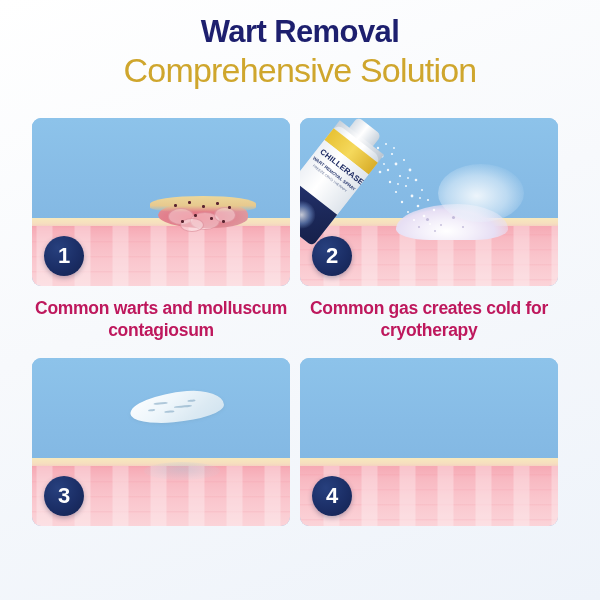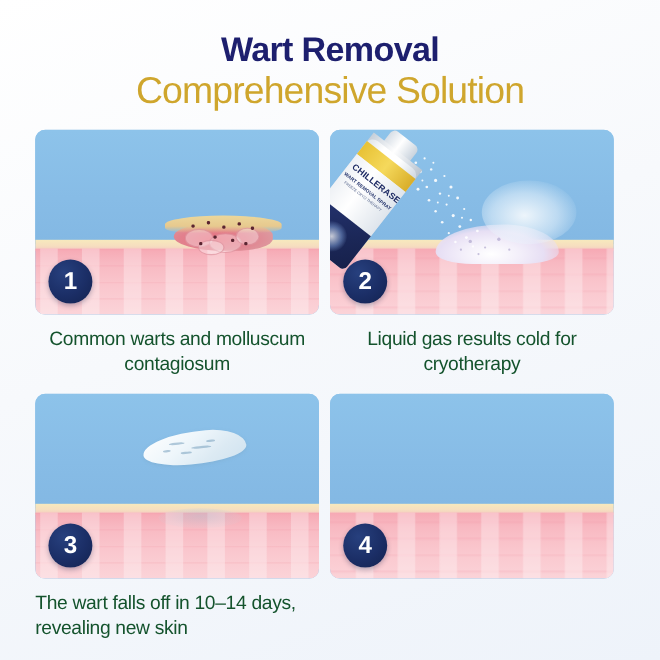--- a/index.html
+++ b/index.html
@@ -17,21 +17,21 @@
   .page {
     position: relative;
     width: 600px;
     height: 600px;
     box-sizing: border-box;
   }
 
   
   .title-block {
     position: absolute;
-    top: 29px;
+    top: 16px;
     left: 0;
     width: 600px;
     text-align: center;
   }
   .title-line1 {
     font-size: 31px;
     font-weight: bold;
     color: #1d1f6e;
     letter-spacing: -0.6px;
     line-height: 1.05;
@@ -310,22 +310,22 @@
     align-items: center;
     justify-content: center;
     box-shadow: 0 2px 5px rgba(20,30,70,0.3);
   }
 
   
   .caption {
     margin-top: 12px;
     width: 258px;
     font-size: 17.5px;
-    font-weight: normal;
-    color: #14532d;
+    font-weight: bold;
+    color: #be185d;
     line-height: 1.24;
     letter-spacing: -0.3px;
   }
   .caption.center { text-align: center; }
   .caption.left   { text-align: left; }
 </style>
 </head>
 <body>
 
 <div class="page">
@@ -436,21 +436,21 @@
               <div class="can-sub">WART REMOVAL SPRAY</div>
               <div class="can-sub2">FREEZE CRYO THERAPY</div>
             </div>
             <div class="can-navy">
               <div class="can-burst"></div>
             </div>
           </div>
 
           <div class="badge">2</div>
         </div>
-        <div class="caption center">Liquid gas results cold for cryotherapy</div>
+        <div class="caption center">Common gas creates cold for cryotherapy</div>
       </div>
     </div>
 
     <div class="cell">
       <div class="cell-inner">
         <div class="card">
           <div class="sky"></div>
           <div class="epidermis"></div>
           <div class="dermis"></div>
           <div class="bricks"></div>
@@ -459,21 +459,20 @@
           <div class="scab">
             <div class="scab-fleck" style="left:24px;top:9px;width:14px;height:2px;"></div>
             <div class="scab-fleck" style="left:44px;top:14px;width:18px;height:2px;"></div>
             <div class="scab-fleck" style="left:34px;top:18px;width:10px;height:2px;"></div>
             <div class="scab-fleck" style="left:58px;top:9px;width:8px;height:2px;"></div>
             <div class="scab-fleck" style="left:18px;top:15px;width:7px;height:2px;"></div>
           </div>
 
           <div class="badge">3</div>
         </div>
-        <div class="caption left">The wart falls off in 10–14 days, revealing new skin</div>
       </div>
     </div>
 
     <div class="cell">
       <div class="cell-inner">
         <div class="card">
           <div class="sky"></div>
           <div class="epidermis"></div>
           <div class="dermis"></div>
           <div class="bricks offset"></div>

